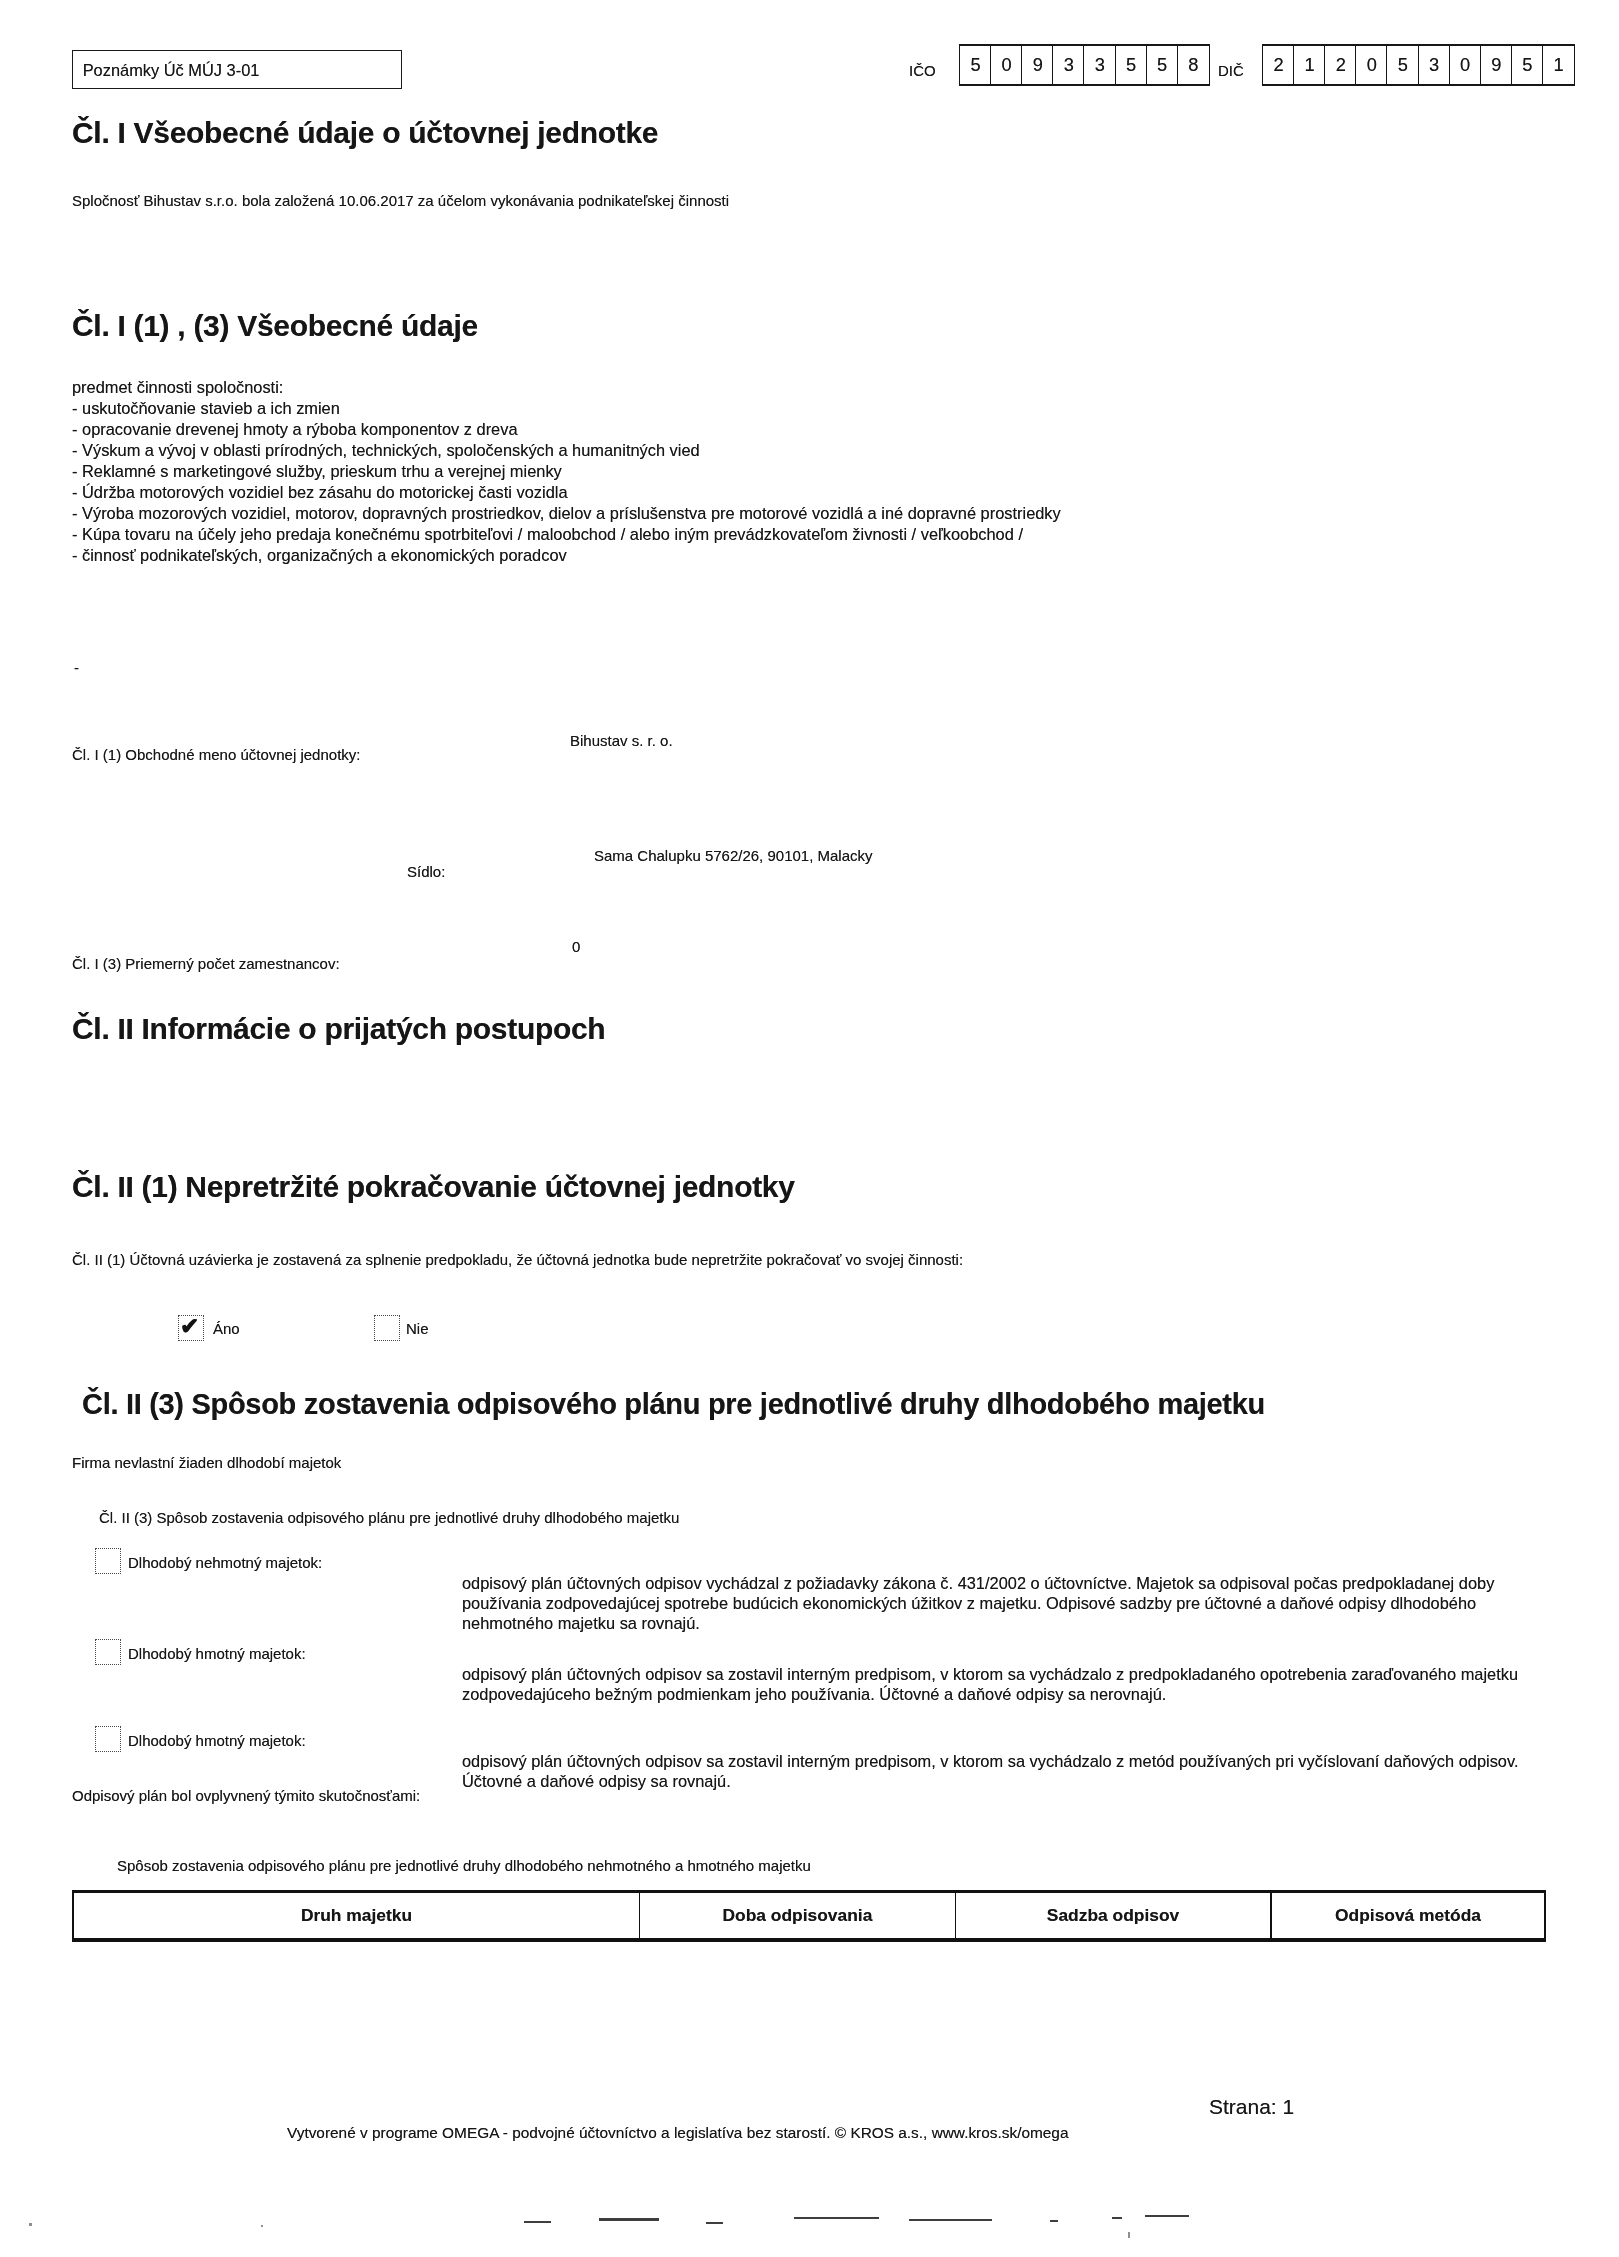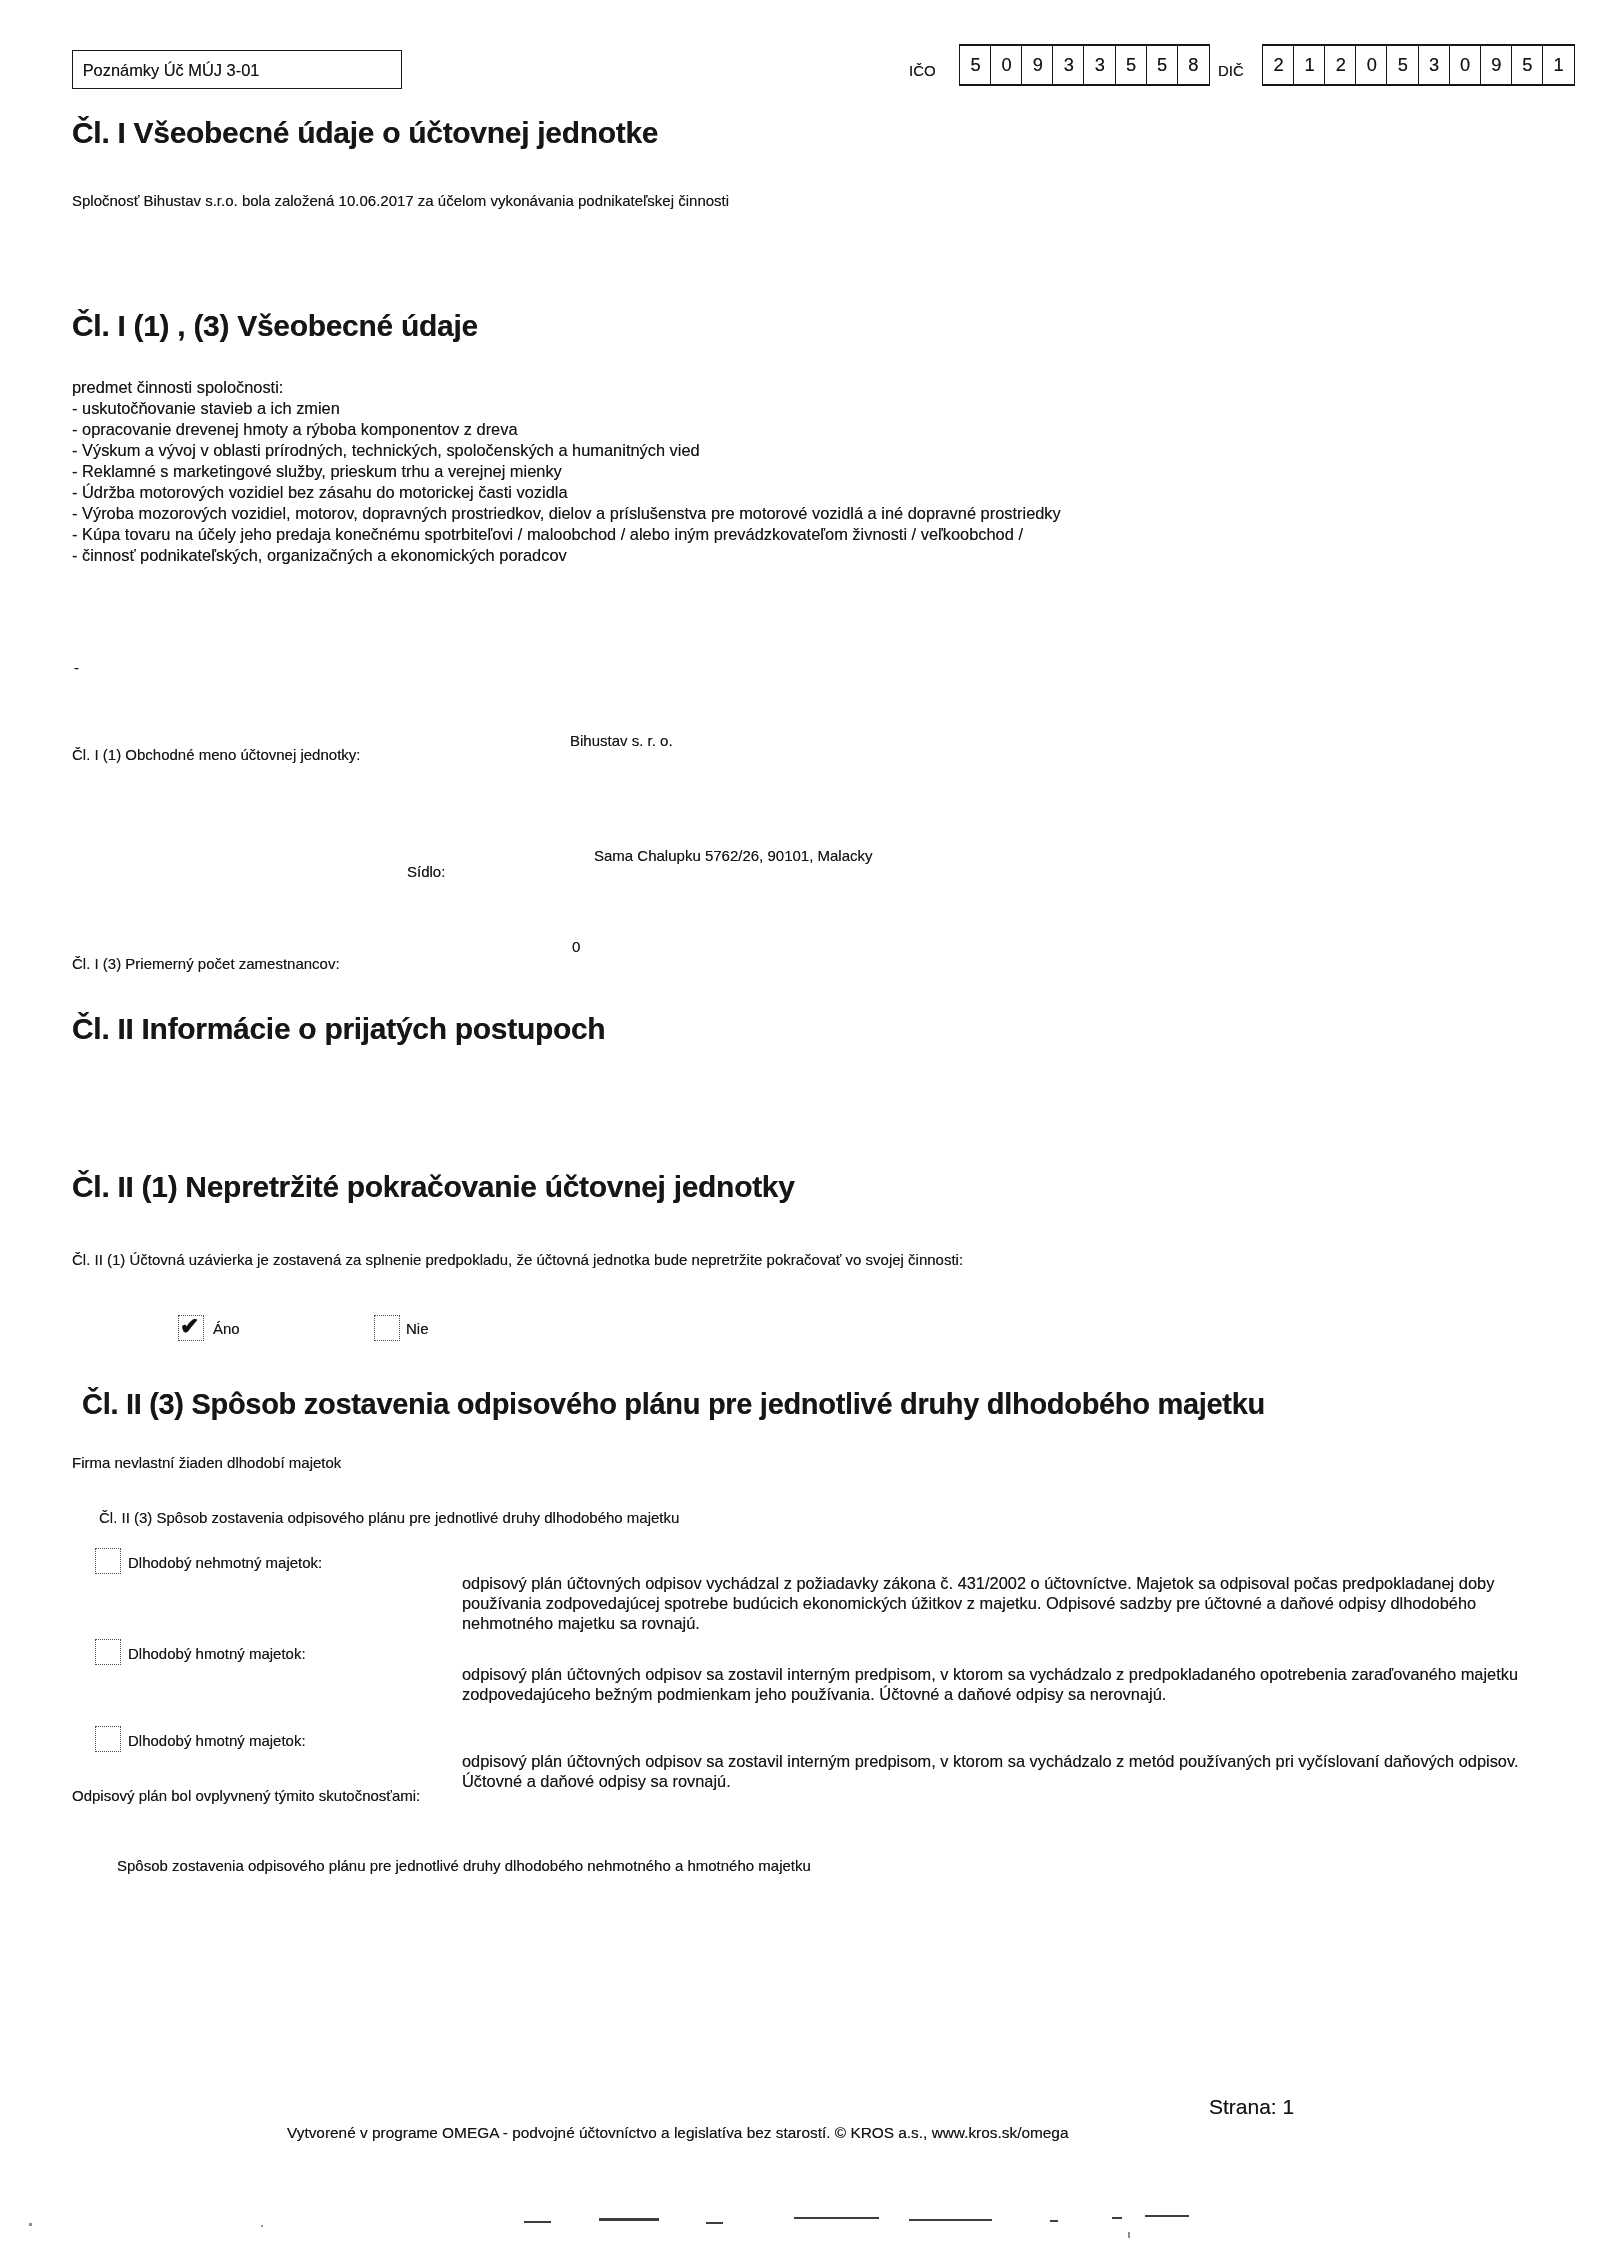--- a/index.html
+++ b/index.html
@@ -150,20 +150,26 @@
   <div class="abs txt" style="left:128px;top:1644px;">Dlhodobý hmotný majetok:</div>
   <div class="abs itemtext wrap" style="left:462px;top:1640px;">odpisový plán účtovných odpisov sa zostavil interným predpisom, v ktorom sa vychádzalo z predpokladaného opotrebenia zaraďovaného majetku zodpovedajúceho bežným podmienkam jeho používania. Účtovné a daňové odpisy sa nerovnajú.</div>
 
   <div class="abs cb" style="left:95px;top:1726px;"></div>
   <div class="abs txt" style="left:128px;top:1731px;">Dlhodobý hmotný majetok:</div>
   <div class="abs itemtext wrap" style="left:462px;top:1727px;">odpisový plán účtovných odpisov sa zostavil interným predpisom, v ktorom sa vychádzalo z metód používaných pri vyčíslovaní daňových odpisov. Účtovné a daňové odpisy sa rovnajú.</div>
 
   <div class="abs txt" style="left:72px;top:1786px;">Odpisový plán bol ovplyvnený týmito skutočnosťami:</div>
   <div class="abs txt" style="left:72px;top:1856px;margin-left:45px;">Spôsob zostavenia odpisového plánu pre jednotlivé druhy dlhodobého nehmotného a hmotného majetku</div>
 
+  <div class="abs tbl" style="left:72px;top:1890px;">
+    <div class="cell" style="width:38.5%;">Druh majetku</div>
+    <div class="cell" style="width:21.5%;">Doba odpisovania</div>
+    <div class="cell" style="width:21.5%;">Sadzba odpisov</div>
+    <div class="cell" style="width:18.5%;">Odpisová metóda</div>
+  </div>
 
   <div class="abs" style="left:1209px;top:2095px;font-size:21px;white-space:nowrap;">Strana: 1</div>
   <div class="abs" style="left:287px;top:2124px;font-size:15.4px;white-space:nowrap;">Vytvorené v programe OMEGA - podvojné účtovníctvo a legislatíva bez starostí. © KROS a.s., www.kros.sk/omega</div>
 
   <div class="artifact" style="left:524px;top:2221px;width:27px;height:1.9px;"></div>
   <div class="artifact" style="left:599px;top:2218px;width:60px;height:2.9px;"></div>
   <div class="artifact" style="left:706px;top:2222px;width:17.4px;height:1.9px;"></div>
   <div class="artifact" style="left:794px;top:2217px;width:85px;height:1.9px;"></div>
   <div class="artifact" style="left:909px;top:2219px;width:83px;height:1.9px;"></div>
   <div class="artifact" style="left:1050px;top:2220px;width:7.7px;height:1.9px;"></div>

